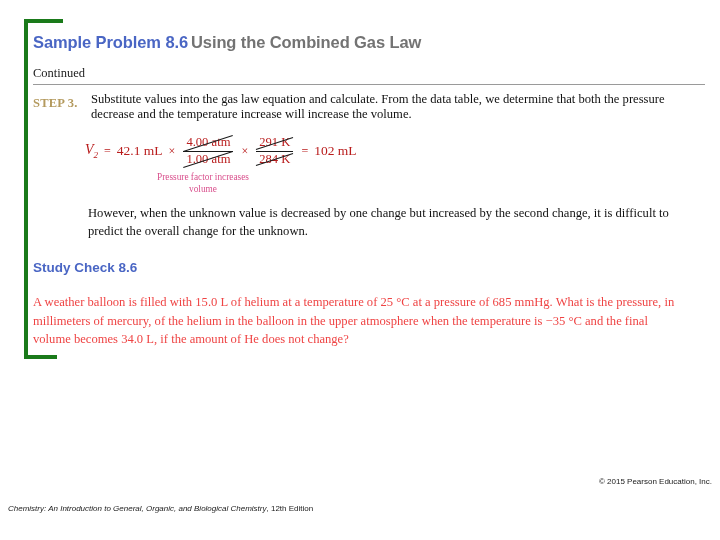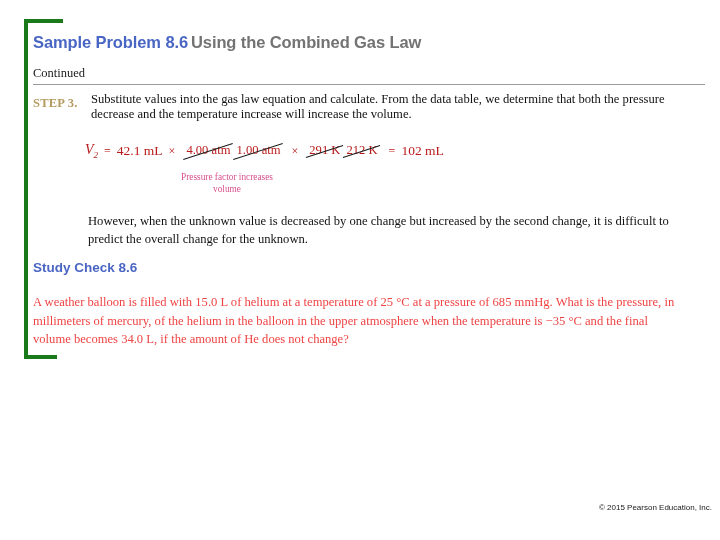--- a/index.html
+++ b/index.html
@@ -127,21 +127,21 @@
     padding-right: 1px;
   }
   .eq-var sub {
     font-size: 9px;
     font-style: italic;
   }
   .eq-op { padding: 0 5px; font-size: 12px; }
   .eq-plain { padding: 0 1px; white-space: nowrap; }
   .eq-frac {
     display: inline-flex;
-    flex-direction: row;
+    flex-direction: column;
     align-items: center;
     margin: 0 3px;
     line-height: 1.05;
   }
   .eq-frac .num,
   .eq-frac .den {
     font-size: 12.6px;
     padding: 0 3px;
     white-space: nowrap;
   }
@@ -161,21 +161,21 @@
     left: -1px;
     right: -1px;
     top: 50%;
     height: 1px;
     background: #1a1a1a;
     transform: rotate(-18deg);
   }
 
   #eq-annotations {
     position: absolute;
-    left: 88px;
+    left: 64px;
     top: 38px;
     width: 250px;
     display: flex;
     gap: 26px;
   }
   .annot {
     font-family: "Liberation Serif", serif;
     font-size: 9.3px;
     color: #d94f8c;
     line-height: 11.5px;
@@ -186,21 +186,20 @@
   
   #however-text {
     position: absolute;
     left: 88px;
     top: 204px;
     width: 592px;
     font-family: "Liberation Serif", serif;
     font-size: 12.6px;
     line-height: 18px;
     color: #111111;
-    margin-top: 8px;
   }
 
   
   #study-check-heading {
     position: absolute;
     left: 33px;
     top: 260px;
     font-family: "Liberation Sans", sans-serif;
     font-size: 13.5px;
     font-weight: bold;
@@ -225,21 +224,21 @@
     top: 503px;
     font-family: "Liberation Sans", sans-serif;
     font-size: 8px;
     line-height: 11.5px;
     color: #1a1a1a;
   }
   #footer-left .book-title { font-style: italic; }
   #footer-right {
     position: absolute;
     right: 8px;
-    top: 503px;
+    top: 477px;
     font-family: "Liberation Sans", sans-serif;
     font-size: 8px;
     color: #1a1a1a;
     text-align: right;
     white-space: nowrap;
   }
 </style>
 </head>
 <body>
 
@@ -267,30 +266,31 @@
     <span class="eq-op">×</span>
     <span class="eq-frac">
       <span class="num struck">4.00 atm</span>
       <span class="bar"></span>
       <span class="den struck">1.00 atm</span>
     </span>
     <span class="eq-op">×</span>
     <span class="eq-frac">
       <span class="num struck">291 K</span>
       <span class="bar"></span>
-      <span class="den struck">212 K</span>
+      <span class="den struck">284 K</span>
     </span>
     <span class="eq-op">=</span>
     <span class="eq-plain">102 mL</span>
   </div>
   <div id="eq-annotations">
     <div class="annot">Pressure factor increases volume</div>
   </div>
 </div>
 
 <div id="however-text">However, when the unknown value is decreased by one change but increased by the second change, it is difficult to predict the overall change for the unknown.</div>
 
 <div id="study-check-heading">Study Check 8.6</div>
 <div id="study-check-body">A weather balloon is filled with 15.0 L of helium at a temperature of 25 °C at a pressure of 685 mmHg. What is the pressure, in millimeters of mercury, of the helium in the balloon in the upper atmosphere when the temperature is −35 °C and the final volume becomes 34.0 L, if the amount of He does not change?</div>
 
 <div id="footer-left">
+  <div><span class="book-title">Chemistry: An Introduction to General, Organic, and Biological Chemistry</span><span>, 12th Edition</span></div>
 </div>
 <div id="footer-right">© 2015 Pearson Education, Inc.</div>
 
 </body></html>

